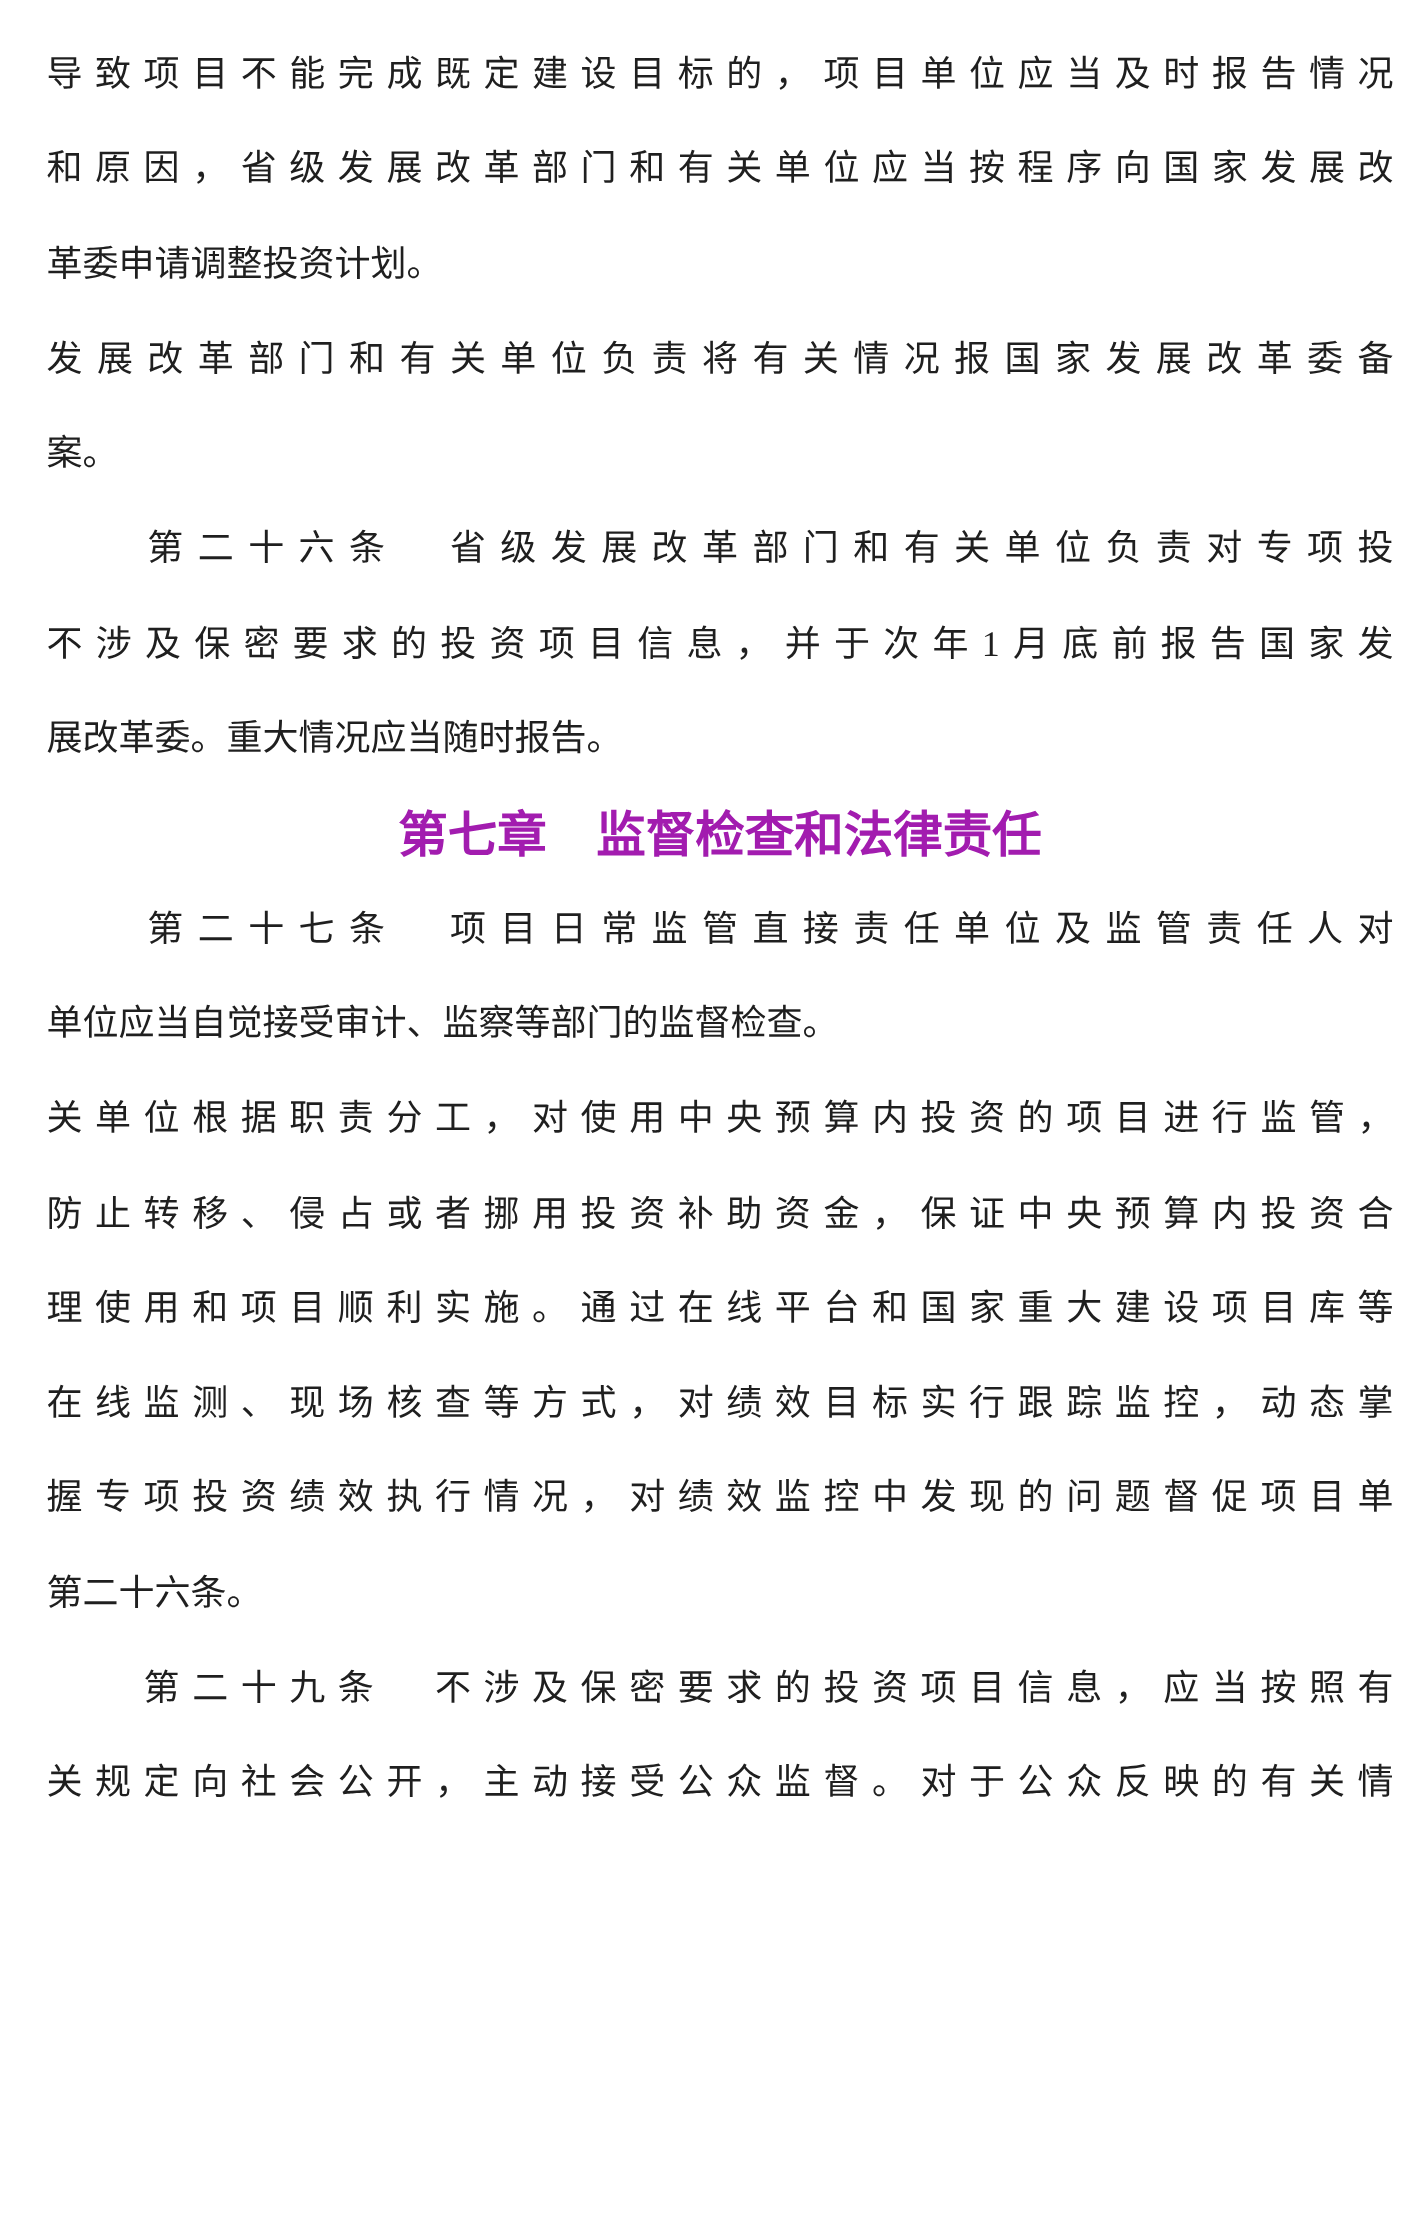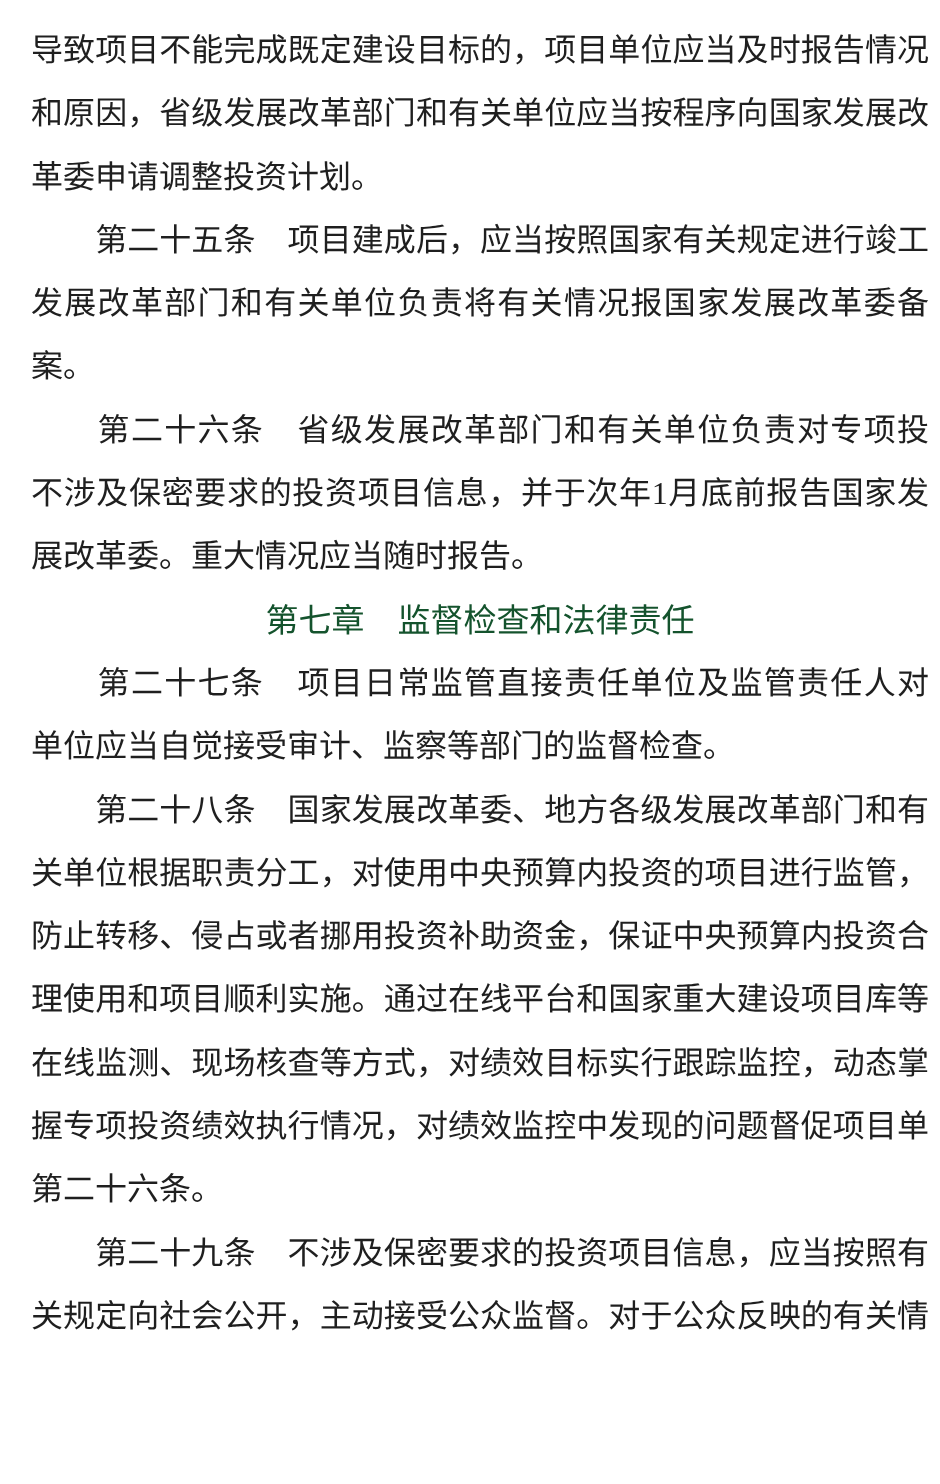--- a/index.html
+++ b/index.html
@@ -16,60 +16,58 @@
     font-family: "Liberation Serif", "DejaVu Serif", serif;
     color: #1f1f1f;
   }
   .text-block {
     position: absolute;
     top: 19px;
     left: 31px;
     width: 898px;
   }
   .line {
-    font-size: 32px;
+    font-size: 24px;
     line-height: 63.3px;
     height: 63.3px;
     white-space: nowrap;
     text-align: justify;
     text-align-last: justify;
     text-justify: inter-character;
     letter-spacing: 0;
   }
   .line.end {
     text-align: left;
     text-align-last: left;
   }
   .line.heading {
     text-align: left;
     text-align-last: center;
     font-family: "Liberation Sans", "DejaVu Sans", sans-serif;
-    font-weight: 400;
+    font-weight: 700;
     font-size: 33px;
-    color: #14532d;
+    color: #a21caf;
   }
 </style>
 </head>
 <body>
 
 <div class="page">
   <div class="text-block">
     <div class="line">导致项目不能完成既定建设目标的，项目单位应当及时报告情况</div>
     <div class="line">和原因，省级发展改革部门和有关单位应当按程序向国家发展改</div>
     <div class="line end">革委申请调整投资计划。</div>
-    <div class="line">　　第二十五条　项目建成后，应当按照国家有关规定进行竣工</div>
     <div class="line">发展改革部门和有关单位负责将有关情况报国家发展改革委备</div>
     <div class="line end">案。</div>
     <div class="line">　　第二十六条　省级发展改革部门和有关单位负责对专项投</div>
     <div class="line">不涉及保密要求的投资项目信息，并于次年1月底前报告国家发</div>
     <div class="line end">展改革委。重大情况应当随时报告。</div>
     <div class="line heading">第七章　监督检查和法律责任</div>
     <div class="line">　　第二十七条　项目日常监管直接责任单位及监管责任人对</div>
     <div class="line end">单位应当自觉接受审计、监察等部门的监督检查。</div>
-    <div class="line">　　第二十八条　国家发展改革委、地方各级发展改革部门和有</div>
     <div class="line">关单位根据职责分工，对使用中央预算内投资的项目进行监管，</div>
     <div class="line">防止转移、侵占或者挪用投资补助资金，保证中央预算内投资合</div>
     <div class="line">理使用和项目顺利实施。通过在线平台和国家重大建设项目库等</div>
     <div class="line">在线监测、现场核查等方式，对绩效目标实行跟踪监控，动态掌</div>
     <div class="line">握专项投资绩效执行情况，对绩效监控中发现的问题督促项目单</div>
     <div class="line end">第二十六条。</div>
     <div class="line">　　第二十九条　不涉及保密要求的投资项目信息，应当按照有</div>
     <div class="line">关规定向社会公开，主动接受公众监督。对于公众反映的有关情</div>
   </div>
 </div>

